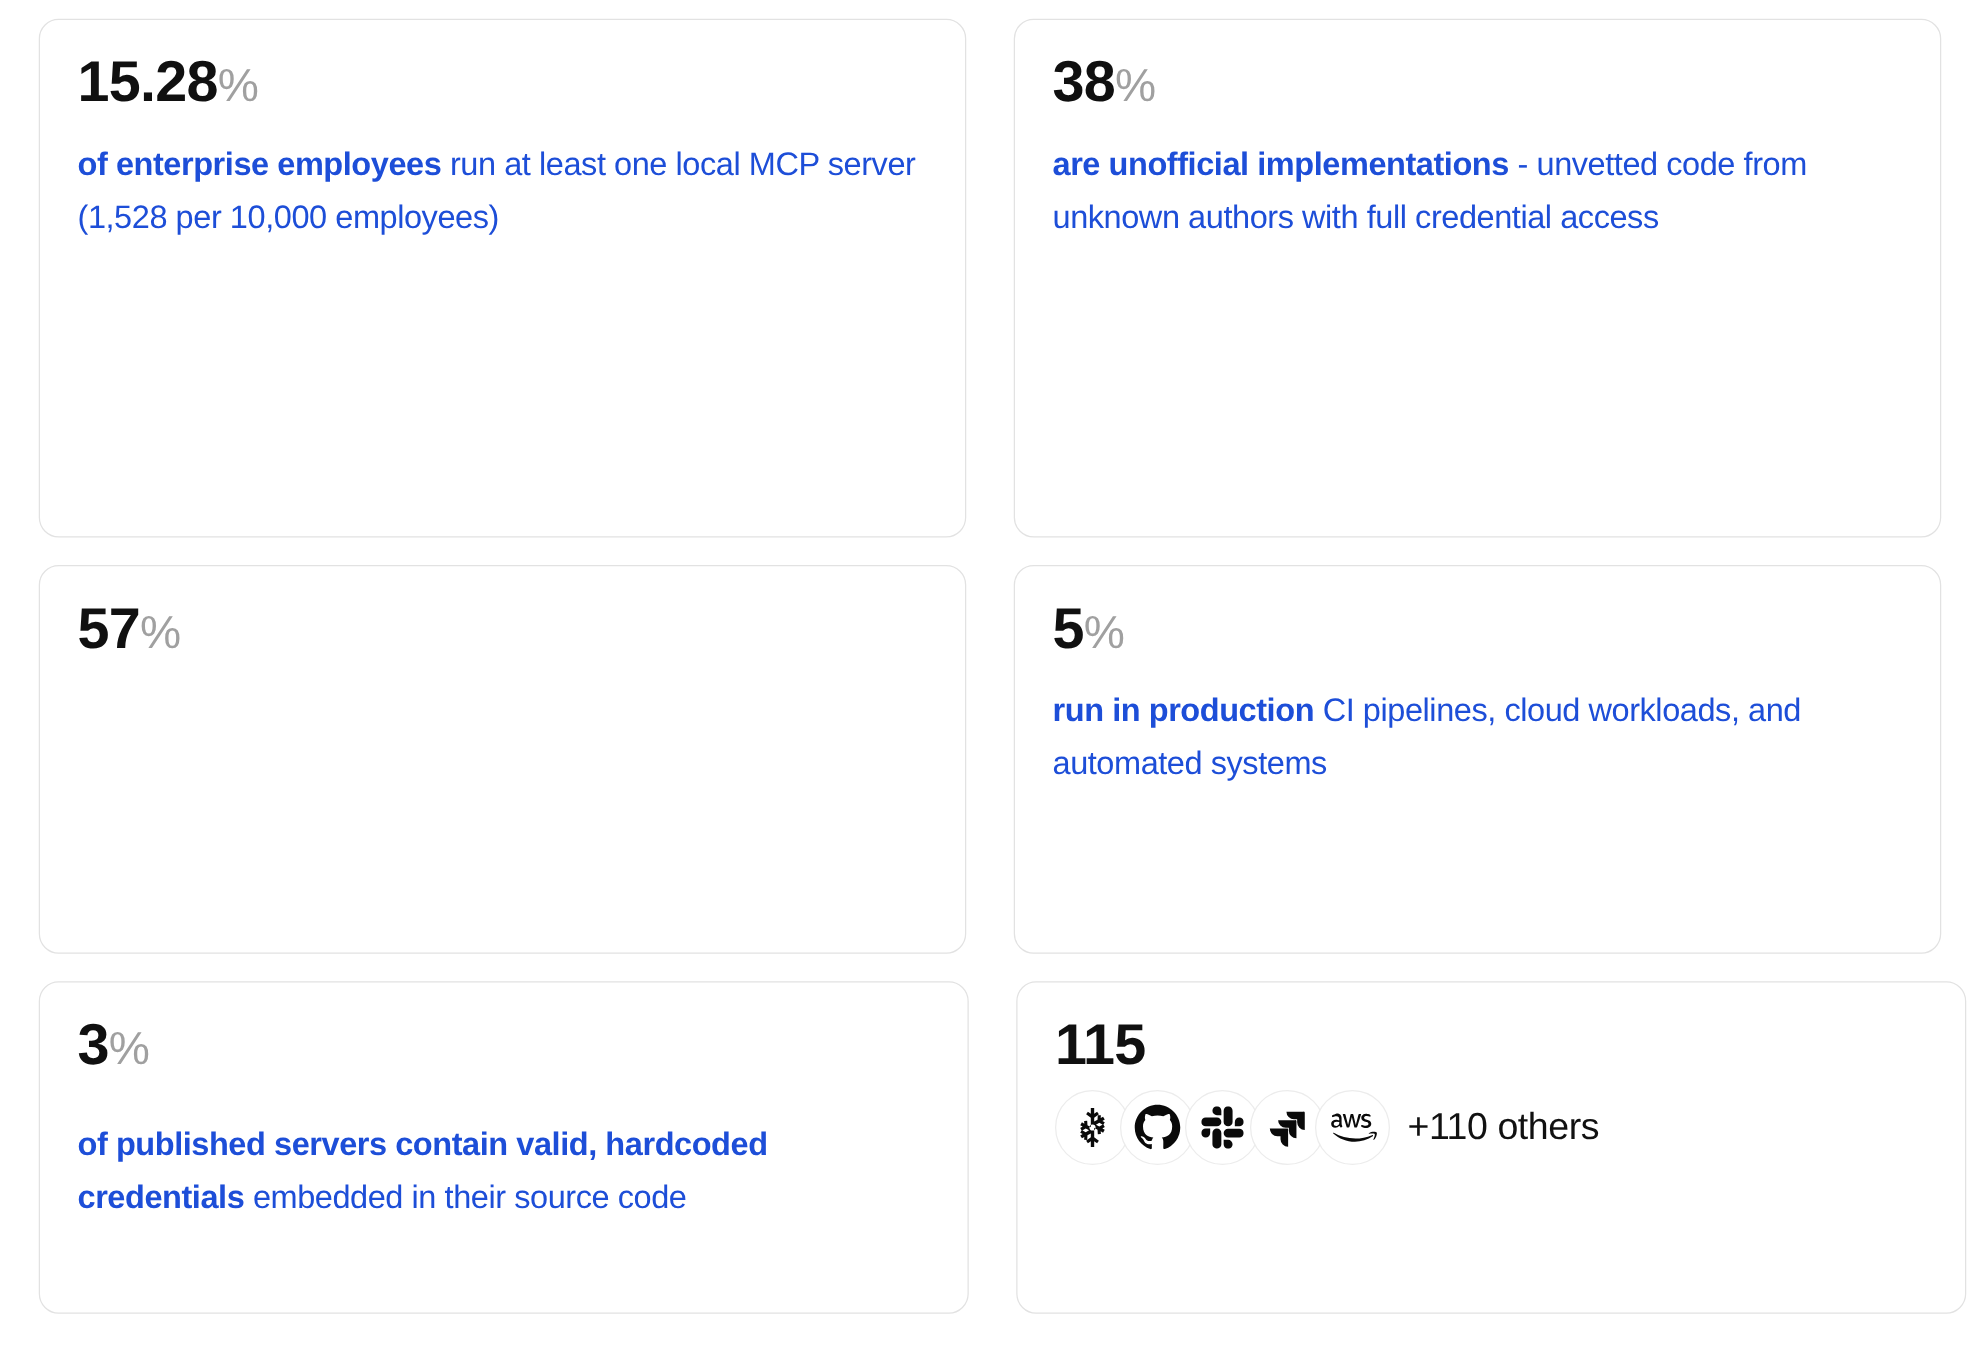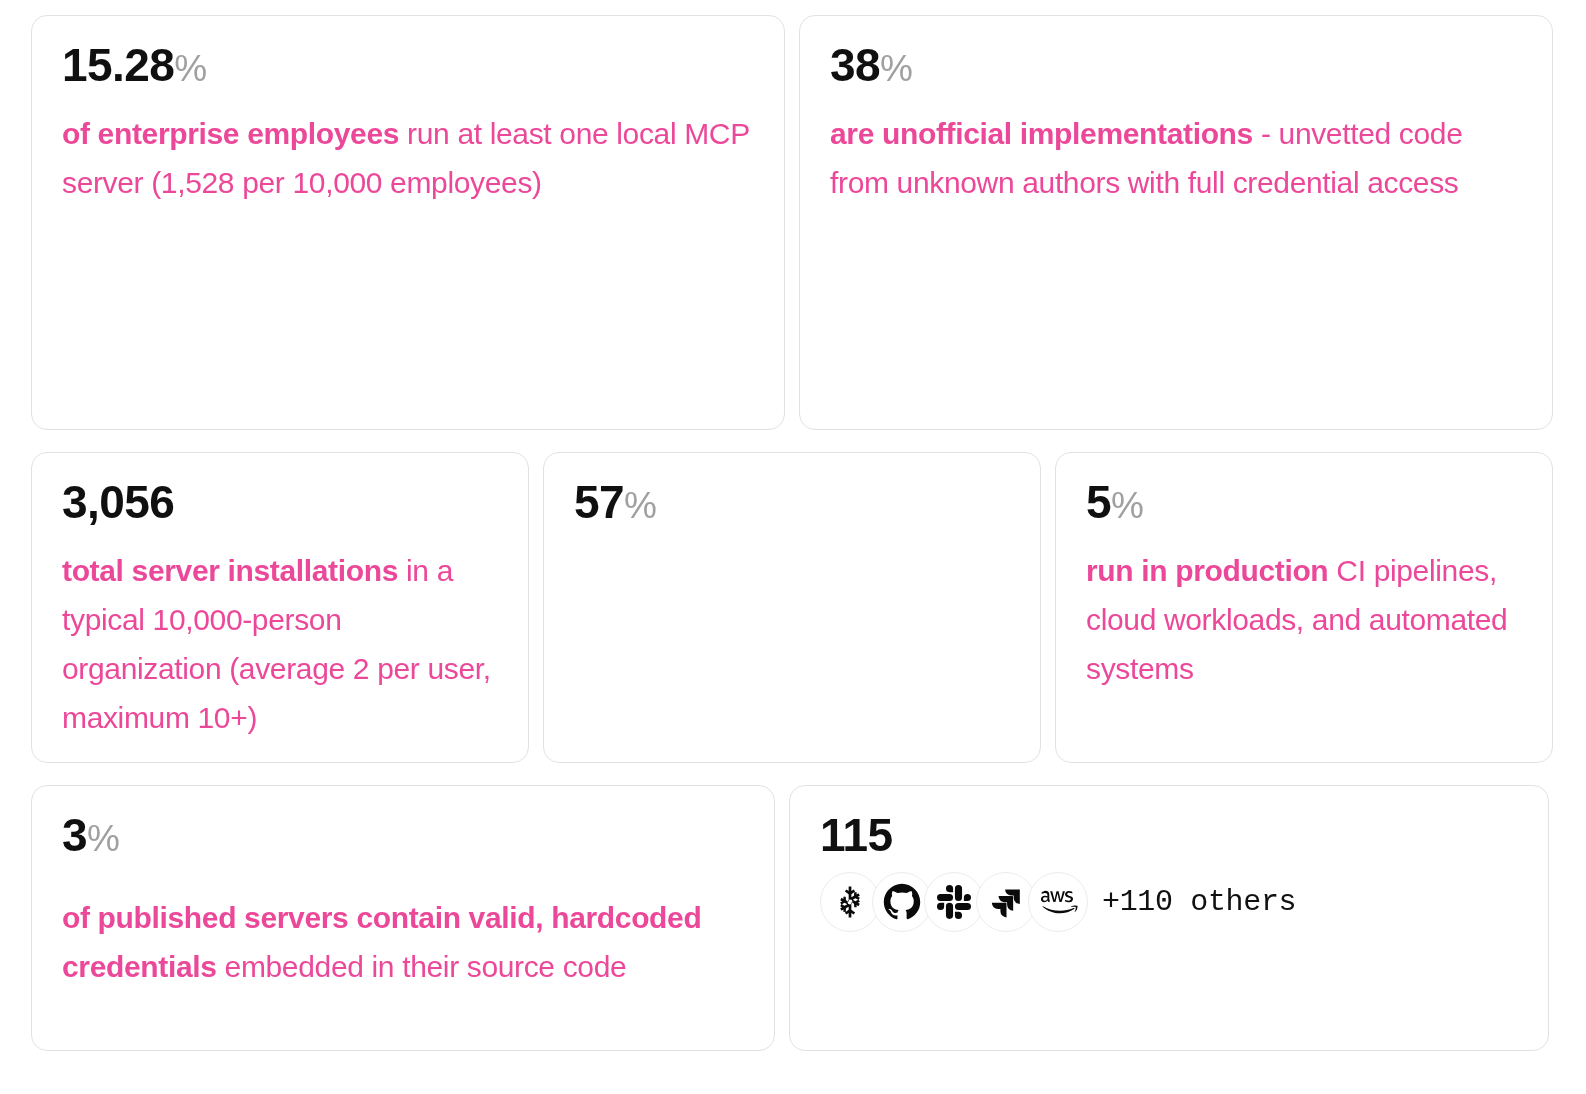--- a/index.html
+++ b/index.html
@@ -16,21 +16,21 @@
     width: 1586px;
     height: 1094px;
     padding: 15px 33px 42px 31px;
     display: flex;
     flex-direction: column;
     gap: 22px;
   }
 
   .row {
     display: flex;
-    gap: 14px;
+    gap: 38px;
     align-items: stretch;
   }
 
   .row-1 { height: 415px; }
   .row-2 { height: 311px; }
   .row-3 { height: 266px; }
 
   .stat-card {
     background: #ffffff;
     border: 1.5px solid #e2e2e2;
@@ -56,39 +56,38 @@
 
   .stat-unit {
     font-size: 37px;
     font-weight: 400;
     color: #a0a0a0;
     letter-spacing: -0.5px;
   }
 
   .stat-body {
     margin-top: 22px;
-    font-size: 30px;
+    font-size: 26px;
     line-height: 1.63;
-    color: #ec4899;
+    color: #1d4ed8;
     letter-spacing: -0.35px;
     font-weight: 400;
   }
 
   .stat-body b { font-weight: 700; }
 
   
   .card-left .stat-body,
   .card-right .stat-body { margin-top: 36px; }
 
   .logo-row {
     display: flex;
     align-items: center;
     margin-top: 14px;
     gap: 0;
-    font-family: Liberation Mono, monospace;
   }
 
   .logo-chip {
     width: 60px;
     height: 60px;
     border-radius: 50%;
     background: #ffffff;
     border: 1.5px solid #ececec;
     display: flex;
     align-items: center;
@@ -122,24 +121,20 @@
 
     <div class="stat-card">
       <div class="stat-value"><span>38</span><span class="stat-unit">%</span></div>
       <div class="stat-body"><b>are unofficial implementations</b> <span>- unvetted code from unknown authors with full credential access</span></div>
     </div>
 
   </div>
 
   <div class="row row-2">
 
-    <div class="stat-card">
-      <div class="stat-value"><span>3,056</span><span class="stat-unit"></span></div>
-      <div class="stat-body"><b>total server installations</b> <span>in a typical 10,000-person organization (average 2 per user, maximum 10+)</span></div>
-    </div>
 
     <div class="stat-card">
       <div class="stat-value"><span>57</span><span class="stat-unit">%</span></div>
     </div>
 
     <div class="stat-card">
       <div class="stat-value"><span>5</span><span class="stat-unit">%</span></div>
       <div class="stat-body"><b>run in production</b> <span>CI pipelines, cloud workloads, and automated systems</span></div>
     </div>
 

